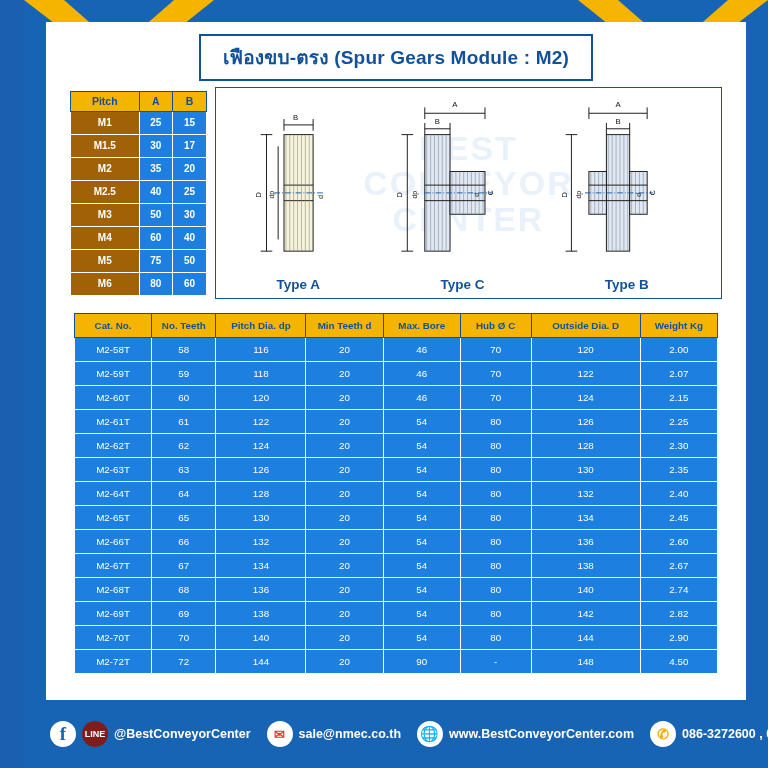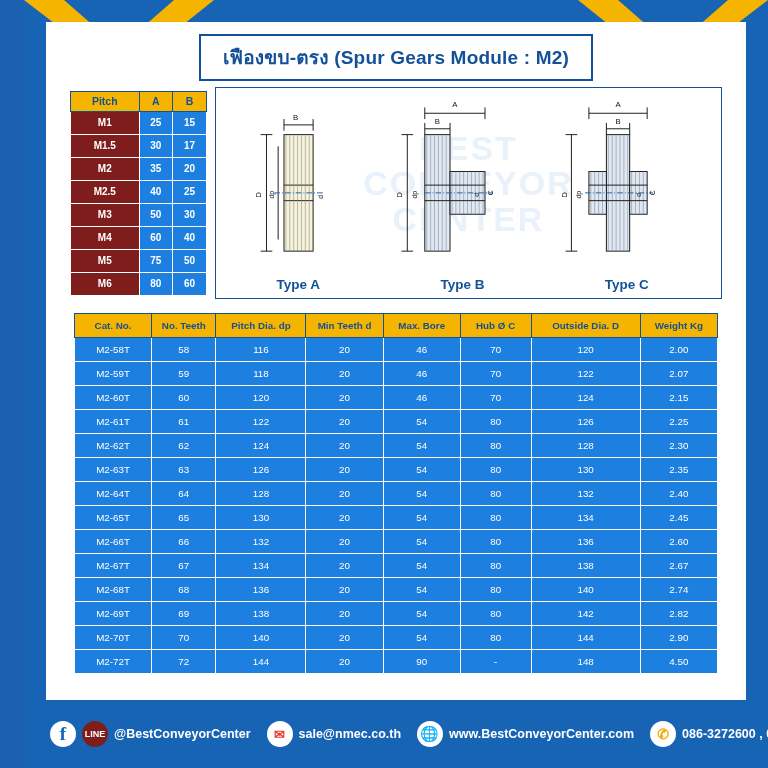--- a/index.html
+++ b/index.html
@@ -61,21 +61,21 @@
   }
   .pitch-table td {
     background:#1d7fe0;
     color:#ffffff;
     font-size:10px;
     font-weight:bold;
     text-align:center;
     border:1px solid #ffffff;
     height:23px;
   }
-  .pitch-table td.lbl { background:#7f1d1d; }
+  .pitch-table td.lbl { background:#a16207; }
 
   .diagram {
     flex:1;
     border:1px solid #12519a;
     height:212px;
     position:relative;
     background:#fff;
     overflow:hidden;
   }
   .wm {
@@ -336,22 +336,22 @@
               <text x="11" y="110" font-size="8" fill="#111" stroke="none" text-anchor="middle" transform="rotate(-90 11 110)">D</text>
               <text x="26" y="110" font-size="7" fill="#111" stroke="none" text-anchor="middle" transform="rotate(-90 26 110)">dp</text>
               <text x="102" y="108" font-size="7" fill="#111" stroke="none" text-anchor="middle" transform="rotate(-90 102 108)">C</text>
               <text x="88" y="110" font-size="7" fill="#111" stroke="none" text-anchor="middle" transform="rotate(-90 88 110)">d</text>
             </g>
           </g>
         </svg>
 
         <div class="types">
           <div>Type A</div>
+          <div>Type C</div>
           <div>Type B</div>
-          <div>Type C</div>
         </div>
       </div>
     </div>
 
     <div class="main-wrap">
       <table class="spec">
         <thead>
           <tr>
             <th style="width:12%">Cat. No.</th>
             <th style="width:10%">No. Teeth</th>

